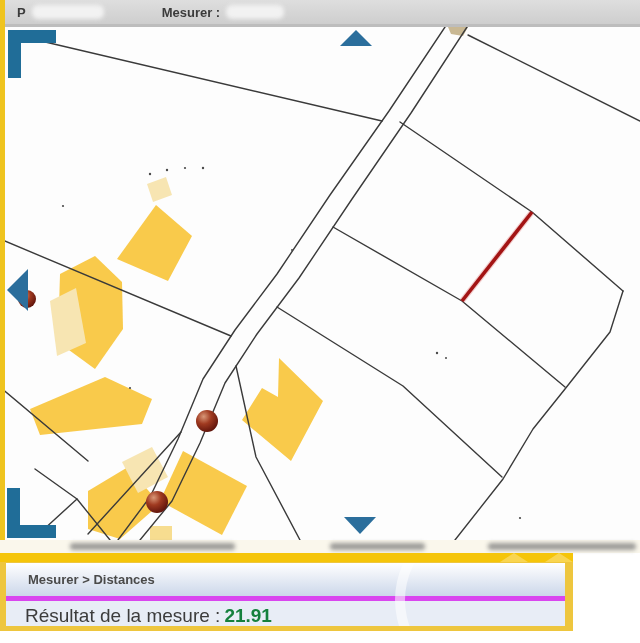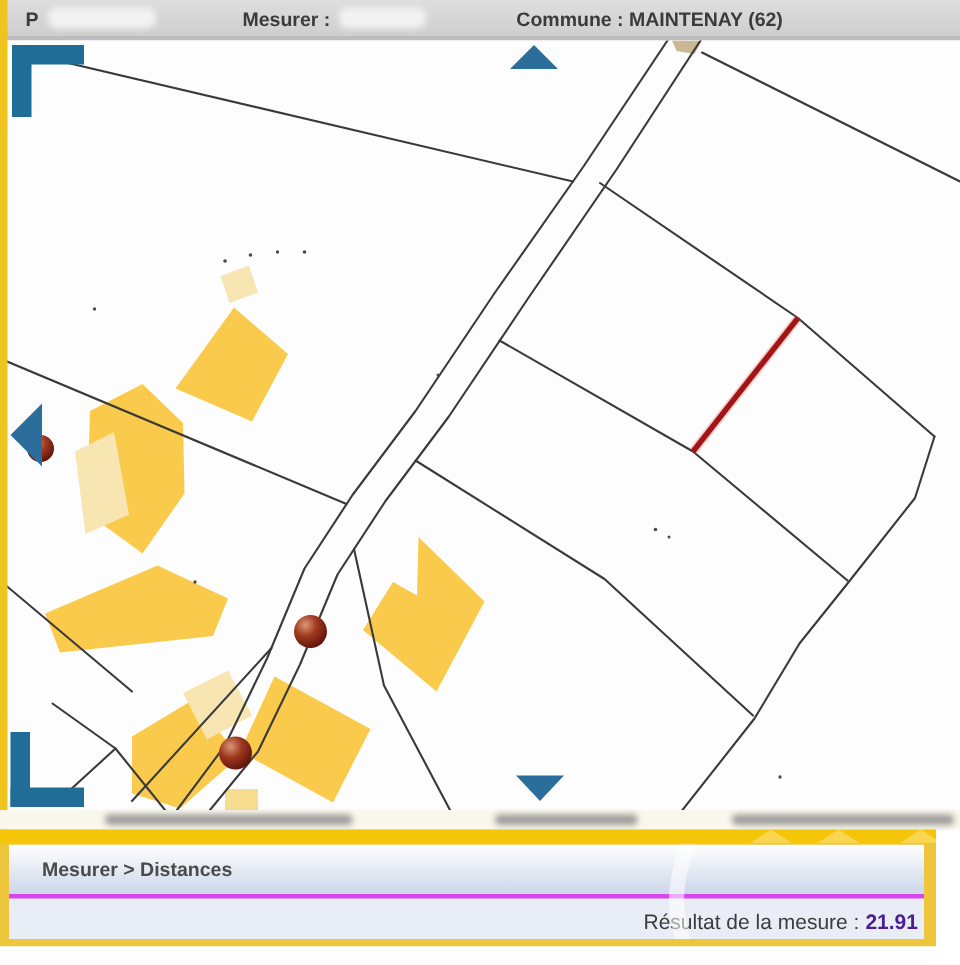--- a/index.html
+++ b/index.html
@@ -32,47 +32,46 @@
   .map svg{display:block;}
 
   
   .meta-strip{position:absolute; left:0; top:540px; width:640px; height:13px; background:#faf7ec;}
   .meta-frag{position:absolute; top:3px; height:7px; background:#7d7d7d; filter:blur(2px); border-radius:3px; opacity:.75;}
   .f1{left:70px; width:165px;}
   .f2{left:330px; width:95px;}
   .f3{left:488px; width:148px;}
 
   
-  .panel{position:absolute; left:0; top:553px; width:624px; height:78px; background:#eec63e; overflow:hidden;text-decoration:underline;}
+  .panel{position:absolute; left:0; top:553px; width:573px; height:78px; background:#eec63e; overflow:hidden;text-decoration:underline;}
   .panel-band{position:absolute; left:0; top:0; width:640px; height:9px; background:#f5c50a;}
   .band-deco{position:absolute; top:0; width:0; height:0; opacity:.55;
     border-left:14px solid transparent; border-right:14px solid transparent; border-bottom:9px solid #fbe28a;}
   .panel-inner{position:absolute; left:6px; top:10px; right:8px; bottom:5px; overflow:hidden;}
   .panel-head{height:33px; background:linear-gradient(#ffffff,#ccd7ea);
     display:flex; align-items:center; font-size:13px; font-weight:bold; color:#4a4a4a;}
   .panel-head span{margin-left:22px;}
-  .panel-result{height:30px; background:#e8edf6; border-top:3px solid #d946ef;
-    display:flex; align-items:center; font-size:14px; color:#3c3c3c;justify-content:flex-end;}
+  .panel-result{height:30px; background:#e8edf6; border-top:5px solid #d946ef;
+    display:flex; align-items:center; font-size:19px; color:#3c3c3c;}
   .panel-result .pr{margin-left:19px;}
-  .panel-result b{margin:0 4px; color:#4c1d95;}
+  .panel-result b{margin:0 4px; color:#15803d;}
   .watermark-arc{position:absolute; right:-40px; top:-58px; width:190px; height:170px;
     border:10px solid rgba(255,255,255,.55); border-radius:50%; pointer-events:none;}
   .below-panel{position:absolute; left:0; top:631px; width:640px; height:12px; background:#fff;}
 </style>
 </head>
 <body>
 
 <div class="screen">
 
   <header class="infobar">
     <span class="lbl lbl-p">P</span>
     <span class="redact r1"></span>
     <span class="lbl lbl-feuille">Mesurer :</span>
     <span class="redact r2"></span>
-    <span class="lbl lbl-commune">Commune : MAINTENAY (62)</span>
   </header>
 
   <div class="map">
     <svg width="640" height="513" viewBox="0 0 640 513" xmlns="http://www.w3.org/2000/svg">
       <defs>
         <radialGradient id="ball" cx="35%" cy="30%" r="75%">
           <stop offset="0%" stop-color="#d99878"></stop>
           <stop offset="45%" stop-color="#a03a20"></stop>
           <stop offset="100%" stop-color="#5c120a"></stop>
         </radialGradient>

